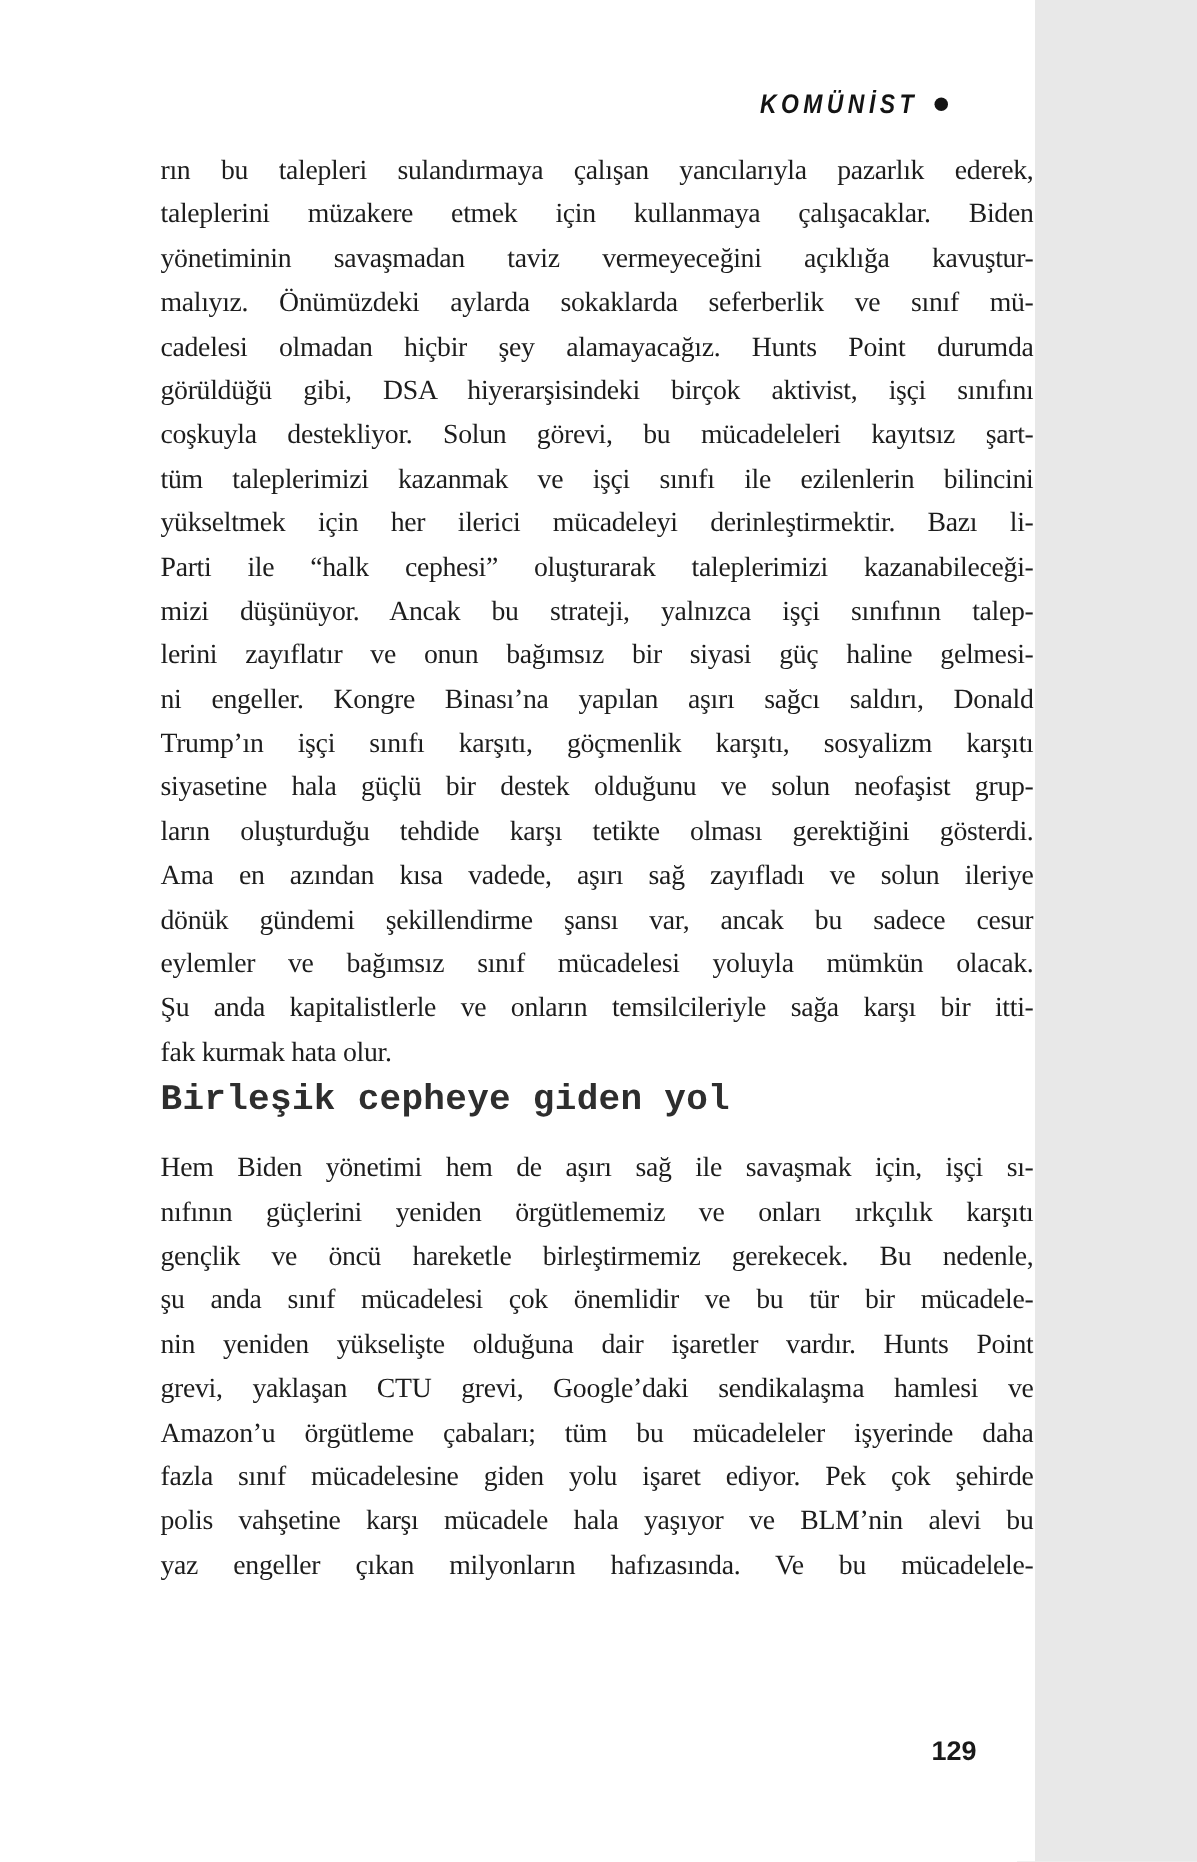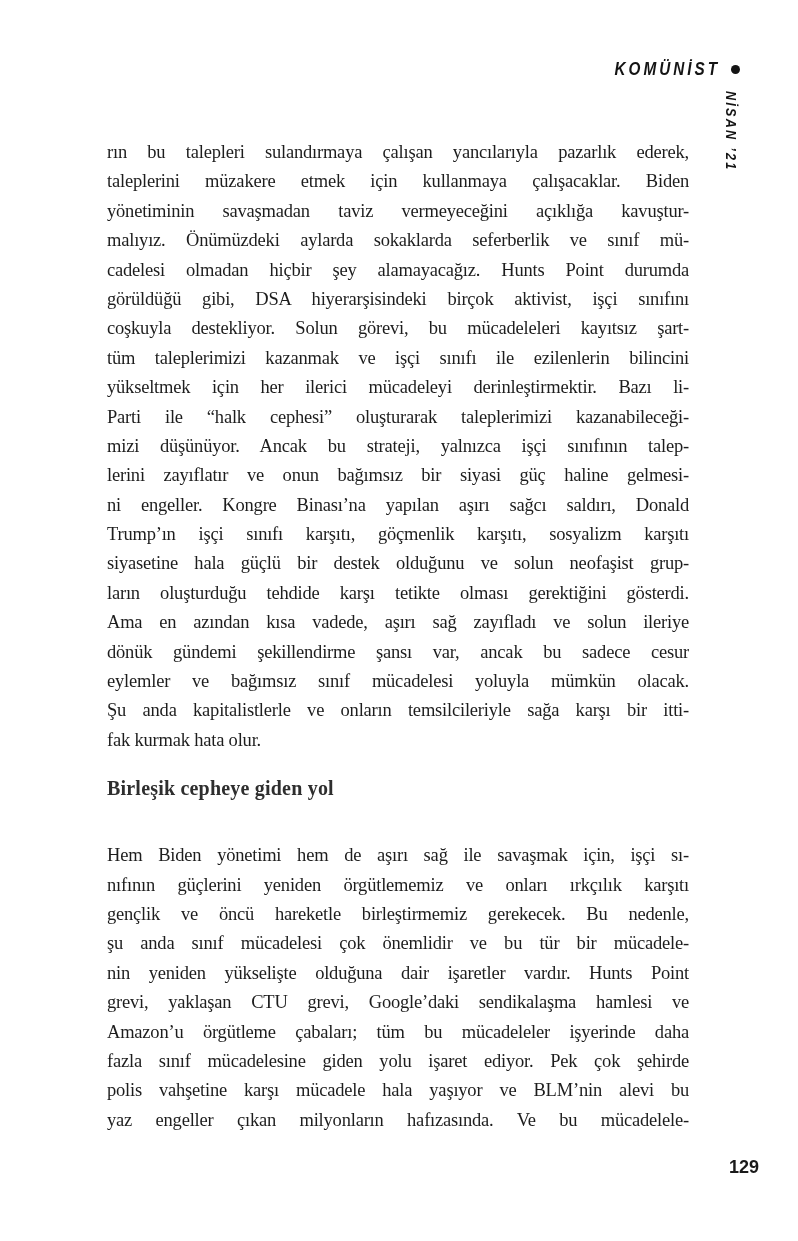--- a/index.html
+++ b/index.html
@@ -1,18 +1,18 @@
 <!DOCTYPE html>
 <html><head>
 <meta charset="utf-8">
 <style>
   html,body{margin:0;padding:0;background:#e8e8e8;}
   .page{
     position:relative;
-    width:798px;height:1241px;
+    width:690px;height:1241px;
     background:#ffffff;
     overflow:hidden;
     font-family:"Liberation Serif", serif;
   }
   
   .masthead{
     position:absolute;top:59px;right:58px;
     display:flex;align-items:center;gap:11px;
     color:#141414;
   }
@@ -37,34 +37,34 @@
     transform:rotate(90deg) scaleX(0.9);
     transform-origin:0 0;
     line-height:16px;
   }
   
   .content{
     position:absolute;left:107px;top:100px;width:582px;
     color:#1d1d1d;
   }
   .paragraph{
-    font-size:18.5px;line-height:29.4px;letter-spacing:-0.2px;margin-top:38px;
+    font-size:18.5px;line-height:29.4px;letter-spacing:-0.2px;
   }
   .bodyline{
     text-align:justify;text-align-last:justify;
     height:29.4px;overflow:hidden;white-space:nowrap;
   }
   .bodyline{white-space:normal;}
   .bodyline.lastline{text-align-last:left;}
   .section-heading{
-    font-family:Liberation Serif, serif;
+    font-family:Liberation Mono, monospace;
     font-weight:600;
-    font-size:20px;line-height:30px;letter-spacing:0.2px;
+    font-size:24px;line-height:30px;letter-spacing:0.2px;
     color:#2e2e2e;
-    margin-top:18px;margin-bottom:16px;
+    margin-top:2px;margin-bottom:16px;
   }
   
   .page-number{
     position:absolute;right:39px;top:1157px;
     font-family:"Liberation Sans", sans-serif;
     font-weight:bold;font-size:18px;
     color:#1a1a1a;
   }
 </style>
 </head>

